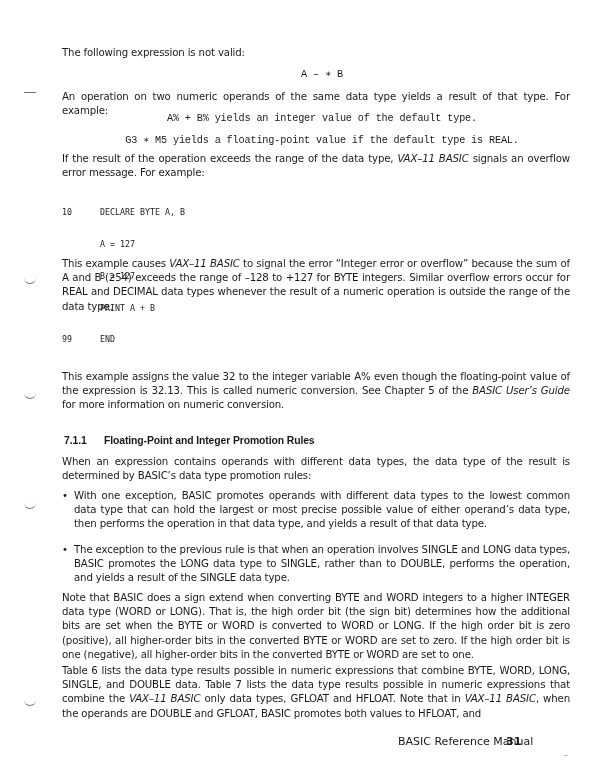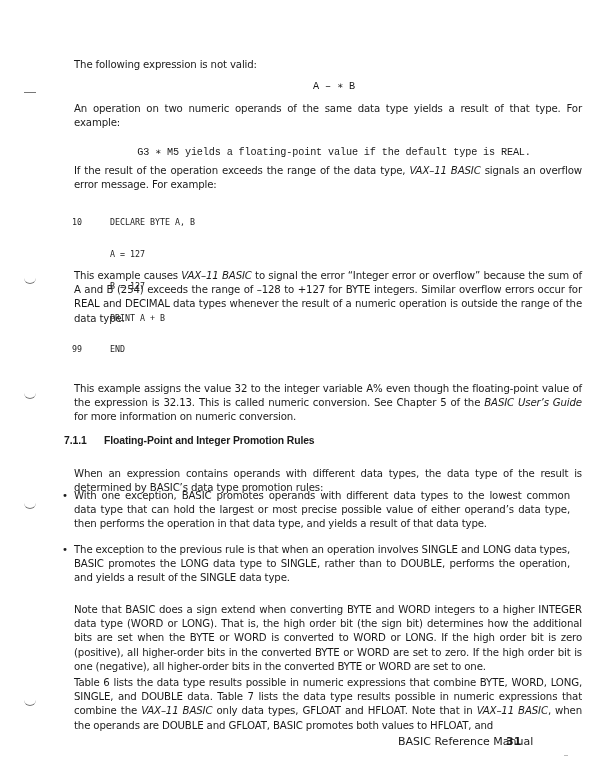--- a/index.html
+++ b/index.html
@@ -1,20 +1,20 @@
 <!DOCTYPE html>
 <html><head>
 <meta charset="utf-8">
 <style>
   html, body { margin: 0; padding: 0; background: #ffffff; }
   body { width: 604px; height: 783px; position: relative; overflow: hidden; color: #1a1a1a; }
   .page { position: absolute; left: 0; top: 0; width: 604px; height: 783px; font-family: "DejaVu Sans", sans-serif; font-size: 10.2px; line-height: 14.2px; }
-  .p { position: absolute; left: 62px; width: 508px; margin: 12px; text-align: justify; letter-spacing: -0.15px; }
+  .p { position: absolute; left: 62px; width: 508px; margin: 0; text-align: justify; letter-spacing: -0.15px; }
   .ind { left: 82px; width: 480px; text-align: center; font-family: Liberation Mono, monospace; }
-  .code { position: absolute; left: 62px; margin: 10px; font-family: "DejaVu Sans Mono", monospace; font-size: 8.3px; line-height: 10.6px; color: #222; white-space: pre; }
+  .code { position: absolute; left: 62px; margin: 0; font-family: "DejaVu Sans Mono", monospace; font-size: 8.3px; line-height: 10.6px; color: #222; white-space: pre; }
   .code .ln { display: inline-block; width: 38px; }
   .h { position: absolute; left: 64px; font-family: "Liberation Sans", sans-serif; font-weight: bold; font-size: 10.4px; letter-spacing: -0.1px; }
   .h .num { display: inline-block; width: 40px; }
   .bullet { position: absolute; left: 62px; width: 508px; text-align: justify; letter-spacing: -0.15px; }
   .bullet .dot { position: absolute; left: 0; top: 0; }
   .bullet .txt { display: block; padding-left: 12px; }
   i { font-style: italic; }
   .footer { position: absolute; top: 735px; left: 398px; font-size: 11px; }
   .footer .pg { font-weight: bold; position: absolute; left: 108px; }
   .mark { position: absolute; left: 24px; width: 12px; height: 5px; border-bottom: 1px solid #777; border-radius: 0 0 6px 6px; }
@@ -28,20 +28,21 @@
 
   <div class="mark flat" style="top:91px"></div>
   <div class="mark" style="top:278px"></div>
   <div class="mark" style="top:393px"></div>
   <div class="mark" style="top:503px"></div>
   <div class="mark" style="top:700px"></div>
 
   <p class="p" style="top:46px">The following expression is not valid:</p>
   <p class="p ind" style="top:68px">A – ∗ B</p>
   <p class="p" style="top:90px">An operation on two numeric operands of the same data type yields a result of that type. For example:</p>
+  <p class="p ind" style="top:112px">A% + B% yields an integer value of the default type.</p>
   <p class="p ind" style="top:134px">G3 ∗ M5 yields a floating-point value if the default type is REAL.</p>
 
   <p class="p" style="top:152px"><span>If the result of the operation exceeds the range of the data type, </span><i>VAX–11 BASIC</i><span> signals an overflow error message. For example:</span></p>
 
   <div class="code" style="top:186px">
     <div><span class="ln">10</span><span>DECLARE BYTE A, B</span></div>
     <div><span class="ln"></span><span>A = 127</span></div>
     <div><span class="ln"></span><span>B = 127</span></div>
     <div><span class="ln"></span><span>PRINT A + B</span></div>
     <div><span class="ln">99</span><span>END</span></div>

